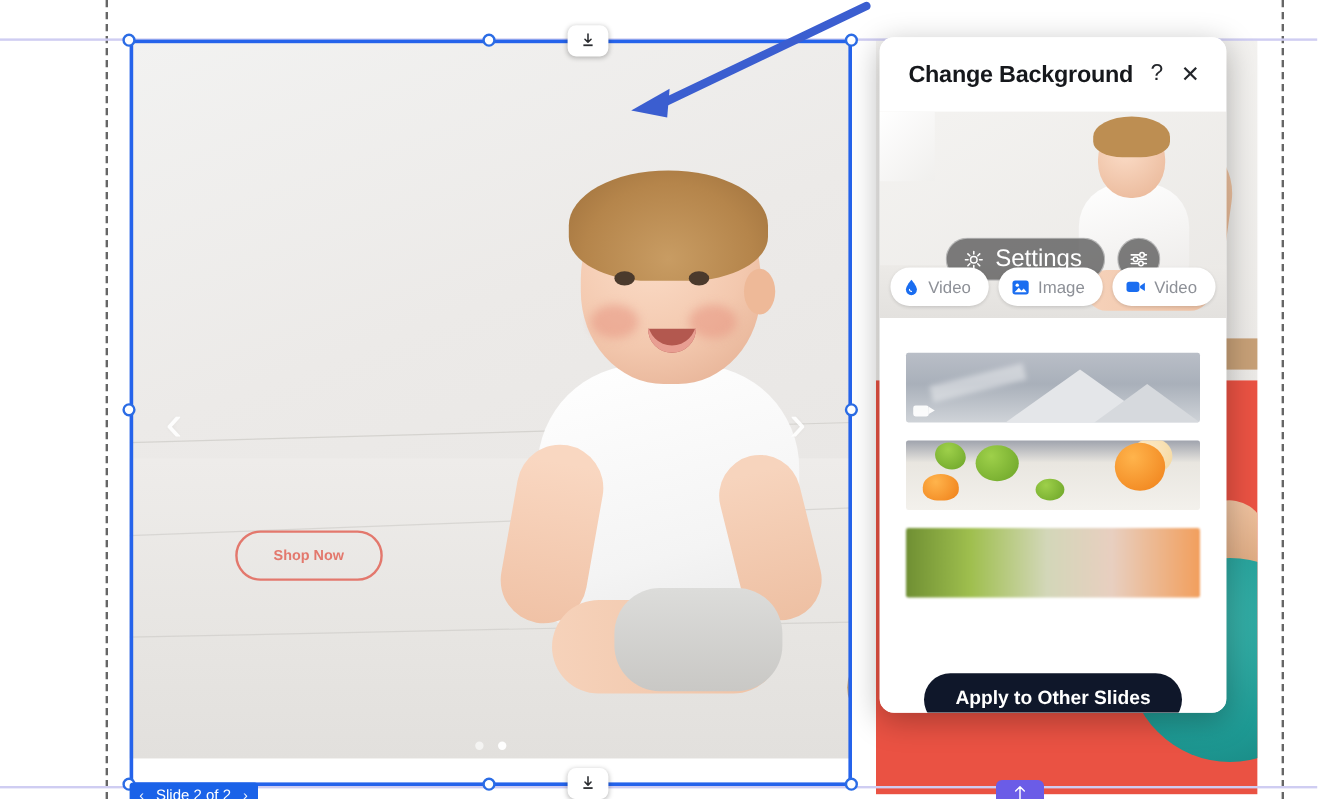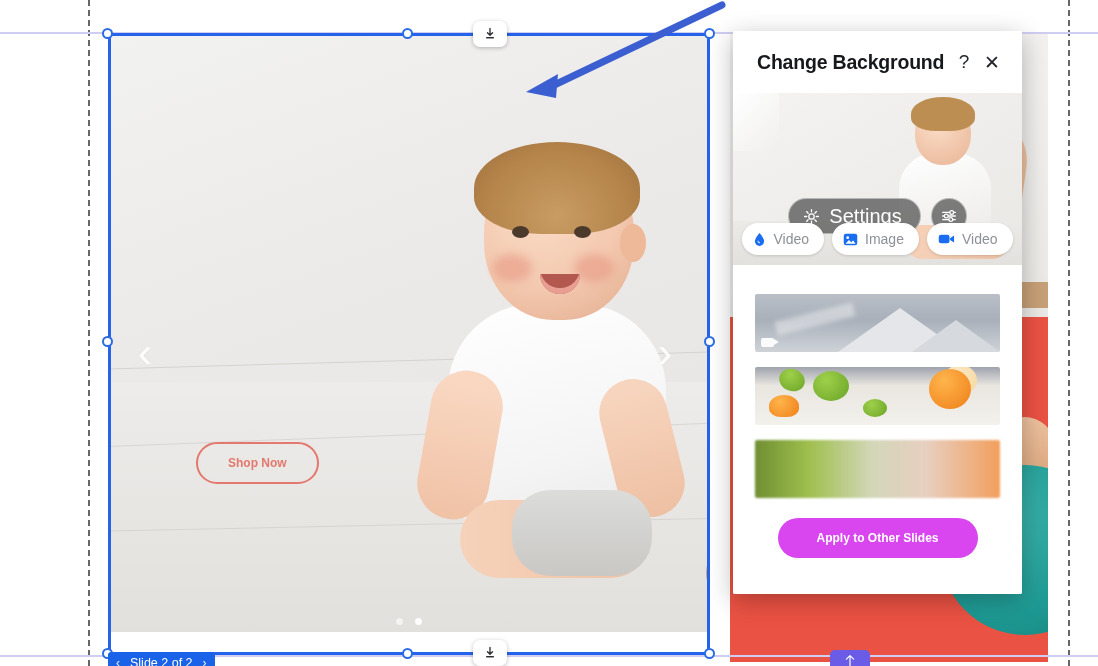--- a/index.html
+++ b/index.html
@@ -261,21 +261,21 @@
 
   
   .annot-arrow { position: absolute; left: 500px; top: -8px; pointer-events: none; }
 
   
   .panel {
     position: absolute;
     left: 733px; top: 31px;
     width: 289px; height: 563px;
     background: #ffffff;
-    border-radius: 2px;
+    border-radius: 12px;
     box-shadow: 0 6px 26px rgba(0,0,0,.28);
     overflow: hidden;
     display: flex; flex-direction: column;
   }
   .panel-head {
     height: 62px;
     display: flex; align-items: center;
     padding: 0 16px 0 24px;
     flex: none;
     background: #fff;
@@ -429,25 +429,26 @@
     border-radius: 50%;
     background: radial-gradient(circle at 40% 34%, #fde9c6, #f3d79d);
   }
   .thumb.gradient {
     background: linear-gradient(90deg,#6f8f33 0%, #9fbf4e 22%, #d3d7b9 48%, #e8cfc0 70%, #f29f5d 100%);
     filter: blur(1px);
   }
 
   .apply-wrap { padding: 20px 0 18px; display: flex; justify-content: center; }
   .apply-btn {
-    background: #d946ef; color: #fff;
-    font-size: 12px; font-weight: 600;
+    background: #0f172a; color: #fff;
+    font-size: 16px; font-weight: 600;
     border: none; border-radius: 22px;
     padding: 13px 26px; cursor: pointer;
     min-width: 200px;
+    margin-top: 43px;
   }
 </style>
 </head>
 <body>
 
 <div id="root">
 
   <div class="page-canvas">
 
     <div class="section-white">

